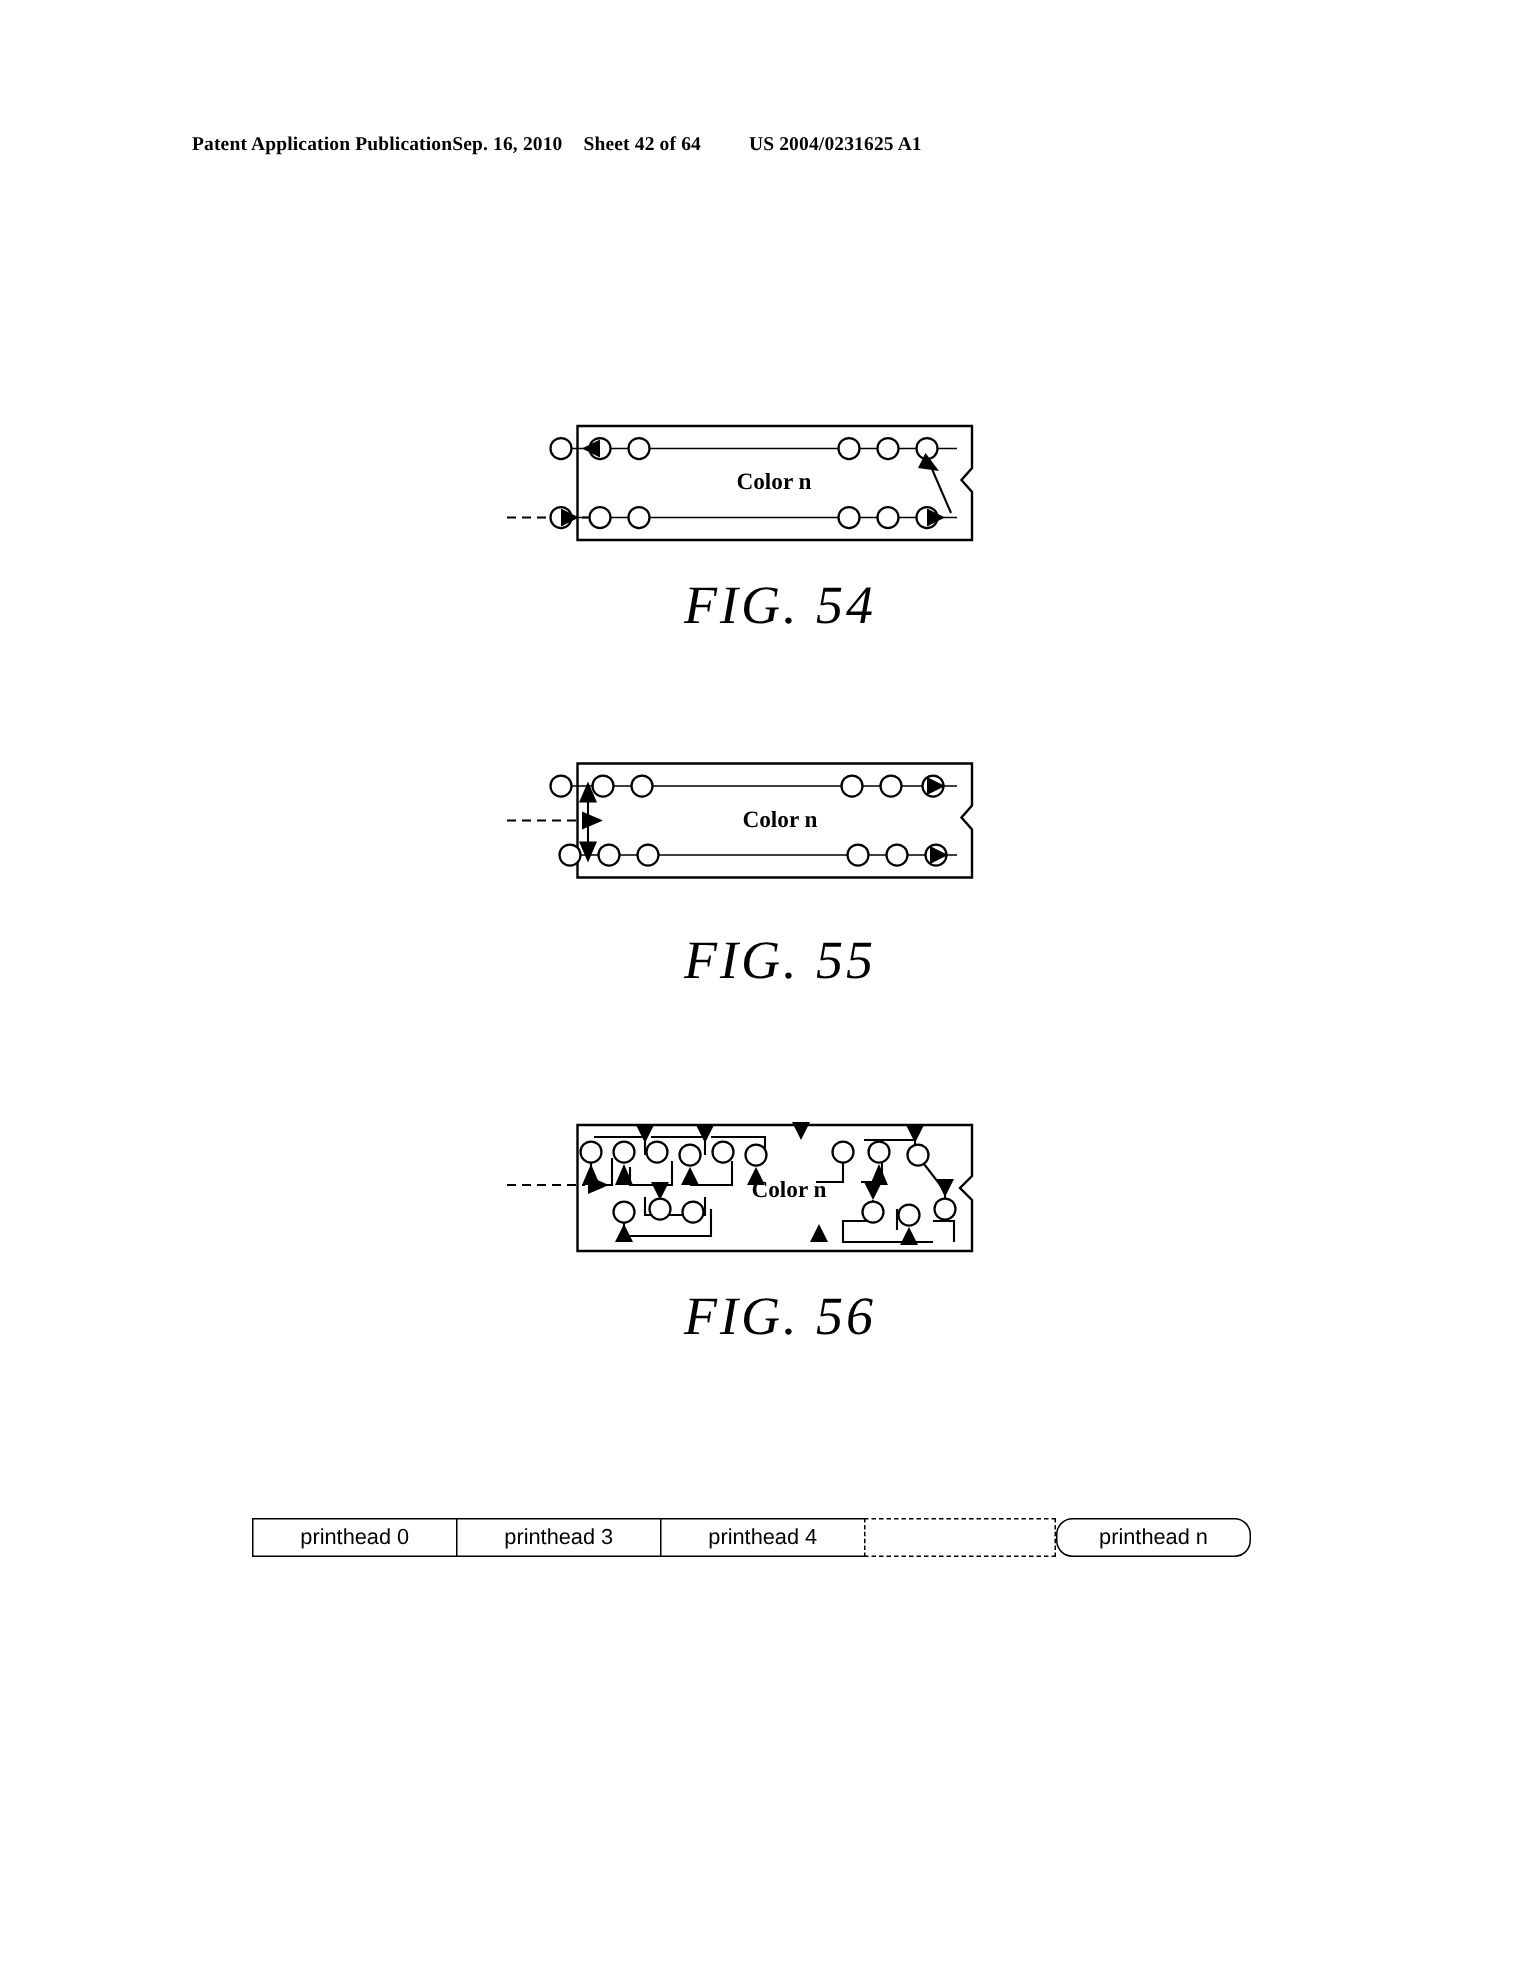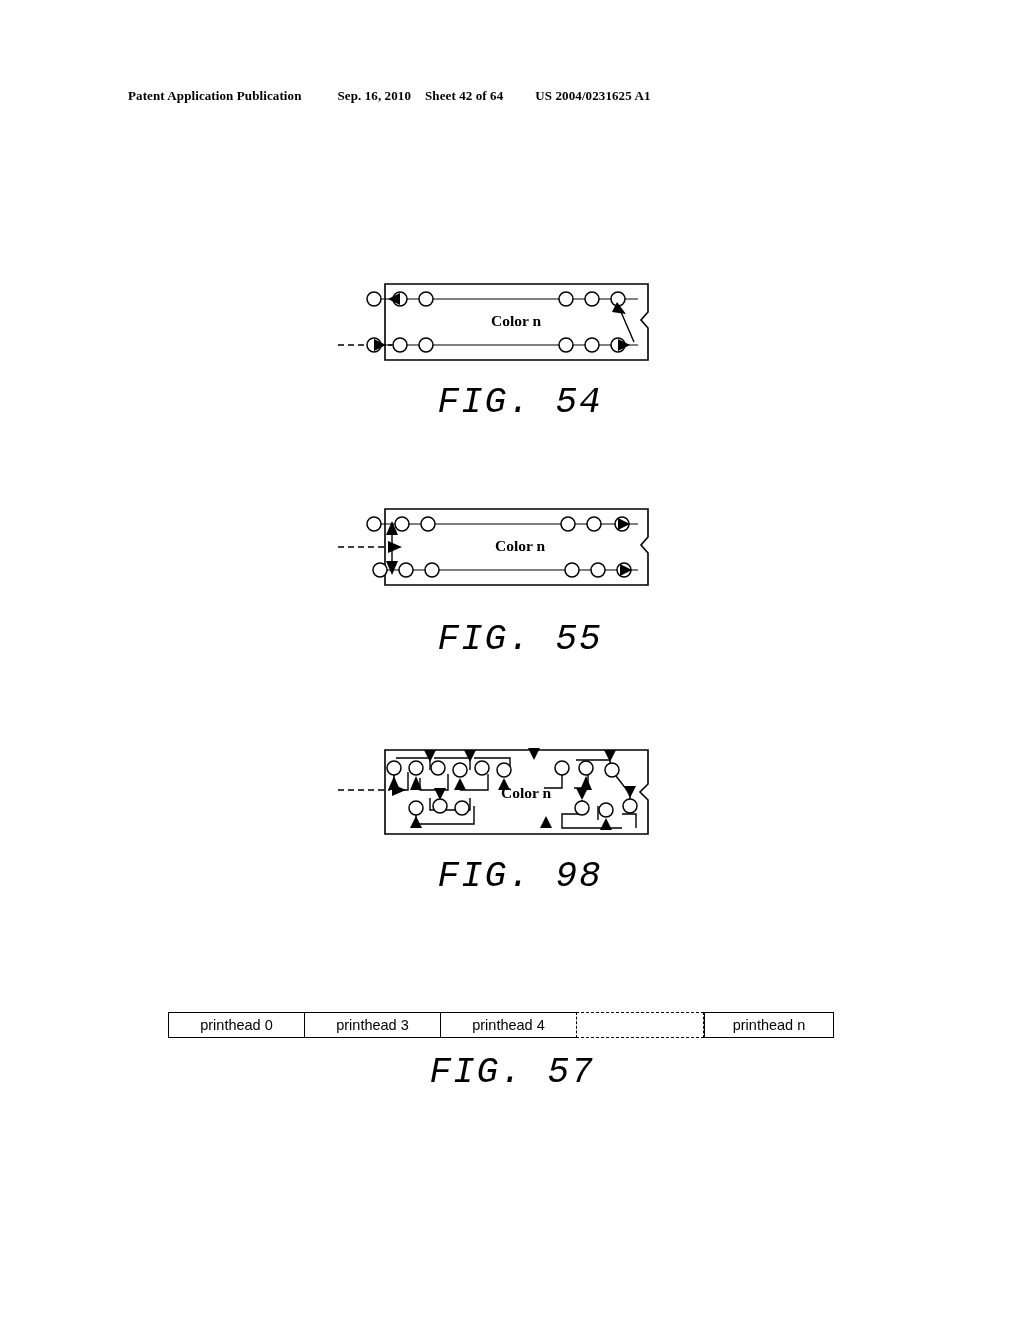--- a/index.html
+++ b/index.html
@@ -29,33 +29,33 @@
     height: 26px;
     display: flex;
     align-items: baseline;
     font-family: "Liberation Serif", serif;
     font-weight: bold;
     font-size: 13px;
     letter-spacing: 0.1px;
     white-space: nowrap;
   }
   .header .h-pub   { }
-  .header .h-date  { margin-left: 36px; }
+  .header .h-date  { }
   .header .h-sheet { margin-left: 14px; }
   .header .h-num   { margin-left: 32px; }
 
   
   .figure {
     position: absolute;
   }
   .fig-caption {
     position: absolute;
     width: 100%;
     text-align: center;
-    font-family: Liberation Mono, monospace;
+    font-family: Liberation Serif, serif;
     font-style: italic;
     font-size: 36px;
     letter-spacing: 2px;
     color: #000;
     white-space: nowrap;
   }
   svg { display: block; overflow: visible; }
   .stroke   { fill: none; stroke: #000; stroke-width: 1.4; }
   .stroke-t { fill: none; stroke: #000; stroke-width: 1.1; }
   .boxline  { fill: none; stroke: #000; stroke-width: 1.6; }
@@ -240,27 +240,26 @@
 
       <polygon class="solidhd" points="256,44 250,58 262,58"></polygon>
       <polygon class="solidhd" points="280,30 274,18 286,18"></polygon>
       <polygon class="solidhd" points="252,68 246,56 258,56"></polygon>
       <polygon class="solidhd" points="300,66 294,54 306,54"></polygon>
       <polygon class="solidhd" points="276,86 270,98 282,98"></polygon>
       <polygon class="solidhd" points="216,84 210,96 222,96"></polygon>
 
       <text class="colorlbl" x="196" y="66" text-anchor="middle">Color n</text>
     </svg>
-    <div class="fig-caption" style="top:124px;">FIG. 98</div>
+    <div class="fig-caption" style="top:124px;">FIG. 56</div>
   </div>
 
   <div class="figure" style="left:168px; top:1012px; width:688px; height:110px;">
     <div class="strip" style="width:666px;">
       <div class="ph-cell" style="width:136px;">printhead 0</div>
       <div class="ph-cell" style="width:136px;">printhead 3</div>
       <div class="ph-cell" style="width:136px;">printhead 4</div>
       <div class="ph-gap" style="width:128px;"></div>
-      <div class="ph-cell last" style="width:130px;">printhead n</div>
+      <div class="ph-cell last" style="width:130px;border-radius:11px;">printhead n</div>
     </div>
-    <div class="fig-caption" style="top:40px; left:-168px; width:1024px;">FIG. 57</div>
   </div>
 
 </div>
 
 </body></html>

